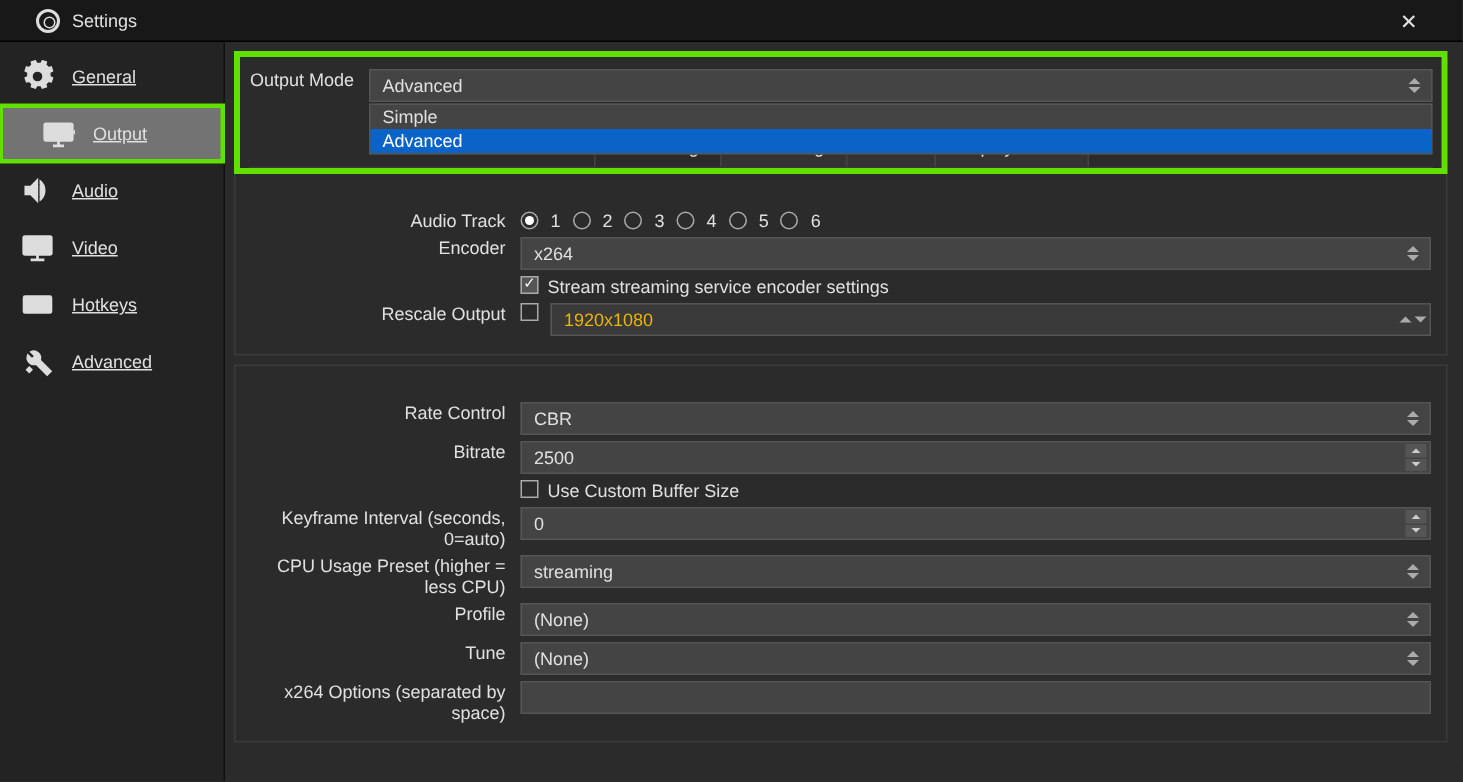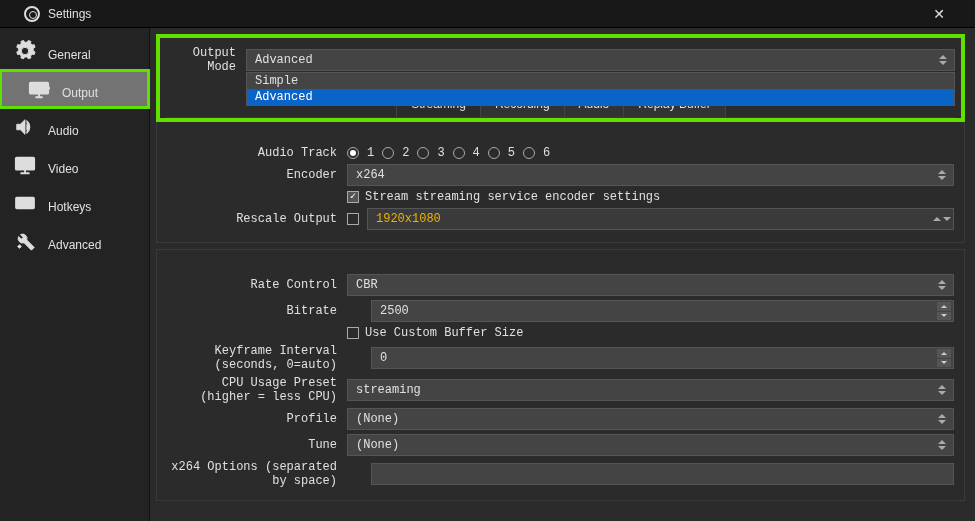--- a/index.html
+++ b/index.html
@@ -34,23 +34,24 @@
 }
 .close-btn { font-size: 14px; cursor: pointer; padding: 2px 6px; }
 .main { display: flex; height: calc(100% - 28px); }
 .sidebar {
   width: 150px;
   background: #232323;
   border-right: 1px solid #111;
   padding-top: 4px;
 }
 .side-item {
-  display: flex; align-items: flex-end; gap: 12px;
+  display: flex; align-items: center; gap: 12px;
   padding: 8px 14px;
   cursor: pointer;
+  text-decoration: underline;
 }
 .side-item.active { background: #737373; padding-left: 28px; }
 .side-item.highlighted { outline: 3px solid #61e000; outline-offset: -2px; }
 .side-icon { width: 22px; height: 22px; display: flex; align-items: center; justify-content: center; }
 .side-icon svg { width: 22px; height: 22px; fill: #ddd; stroke: #ddd; }
 .content {
   flex: 1;
   background: #2b2b2b;
   padding: 6px 10px 6px 6px;
   overflow: hidden;
@@ -59,23 +60,22 @@
   border: 1px solid #3a3a3a;
   background: #2b2b2b;
   margin-bottom: 6px;
 }
 .hl-box {
   border: 4px solid #61e000;
   padding: 4px 6px 0 6px;
   position: relative;
 }
 .row {
-  display: flex; align-items: center;
+  display: flex; align-items: flex-start;
   margin: 4px 0;
-  font-family: Liberation Mono, monospace;
 }
 .row-label {
   width: 180px;
   text-align: right;
   padding-right: 10px;
 }
 .select-field {
   flex: 1;
   background: #444;
   border: 1px solid #555;
@@ -118,21 +118,21 @@
   padding: 20px 10px 8px 10px;
 }
 .radio-row { display: flex; align-items: center; gap: 8px; flex: 1; }
 .radio { width: 12px; height: 12px; border: 1px solid #aaa; border-radius: 50%; display: inline-block; position: relative; cursor: pointer; }
 .radio.checked::after { content: ""; position: absolute; top: 2px; left: 2px; width: 6px; height: 6px; background: #fff; border-radius: 50%; }
 .checkbox { width: 12px; height: 12px; border: 1px solid #aaa; display: inline-flex; align-items: center; justify-content: center; cursor: pointer; font-size: 10px; }
 .checkbox.checked { background: #555; }
 .checkbox.checked::after { content: "✓"; color: #fff; line-height: 1; }
 .num-input, .text-input {
   flex: 1; background: #444; border: 1px solid #555; height: 22px;
-  padding: 0 8px; display: flex; align-items: center; position: relative; margin-left: 24px;
+  padding: 0 8px; display: flex; align-items: center; position: relative;
 }
 .spinner {
   position: absolute; right: 2px; top: 1px; bottom: 1px; width: 14px;
   display: flex; flex-direction: column; gap: 1px;
 }
 .spinner span { flex: 1; background: #555; display: flex; align-items: center; justify-content: center; cursor: pointer; }
 .spinner span::before { content: ""; border-left: 3px solid transparent; border-right: 3px solid transparent; }
 .spinner span:first-child::before { border-bottom: 3px solid #ccc; }
 .spinner span:last-child::before { border-top: 3px solid #ccc; }
 .panel2 { margin-top: 2px; }

